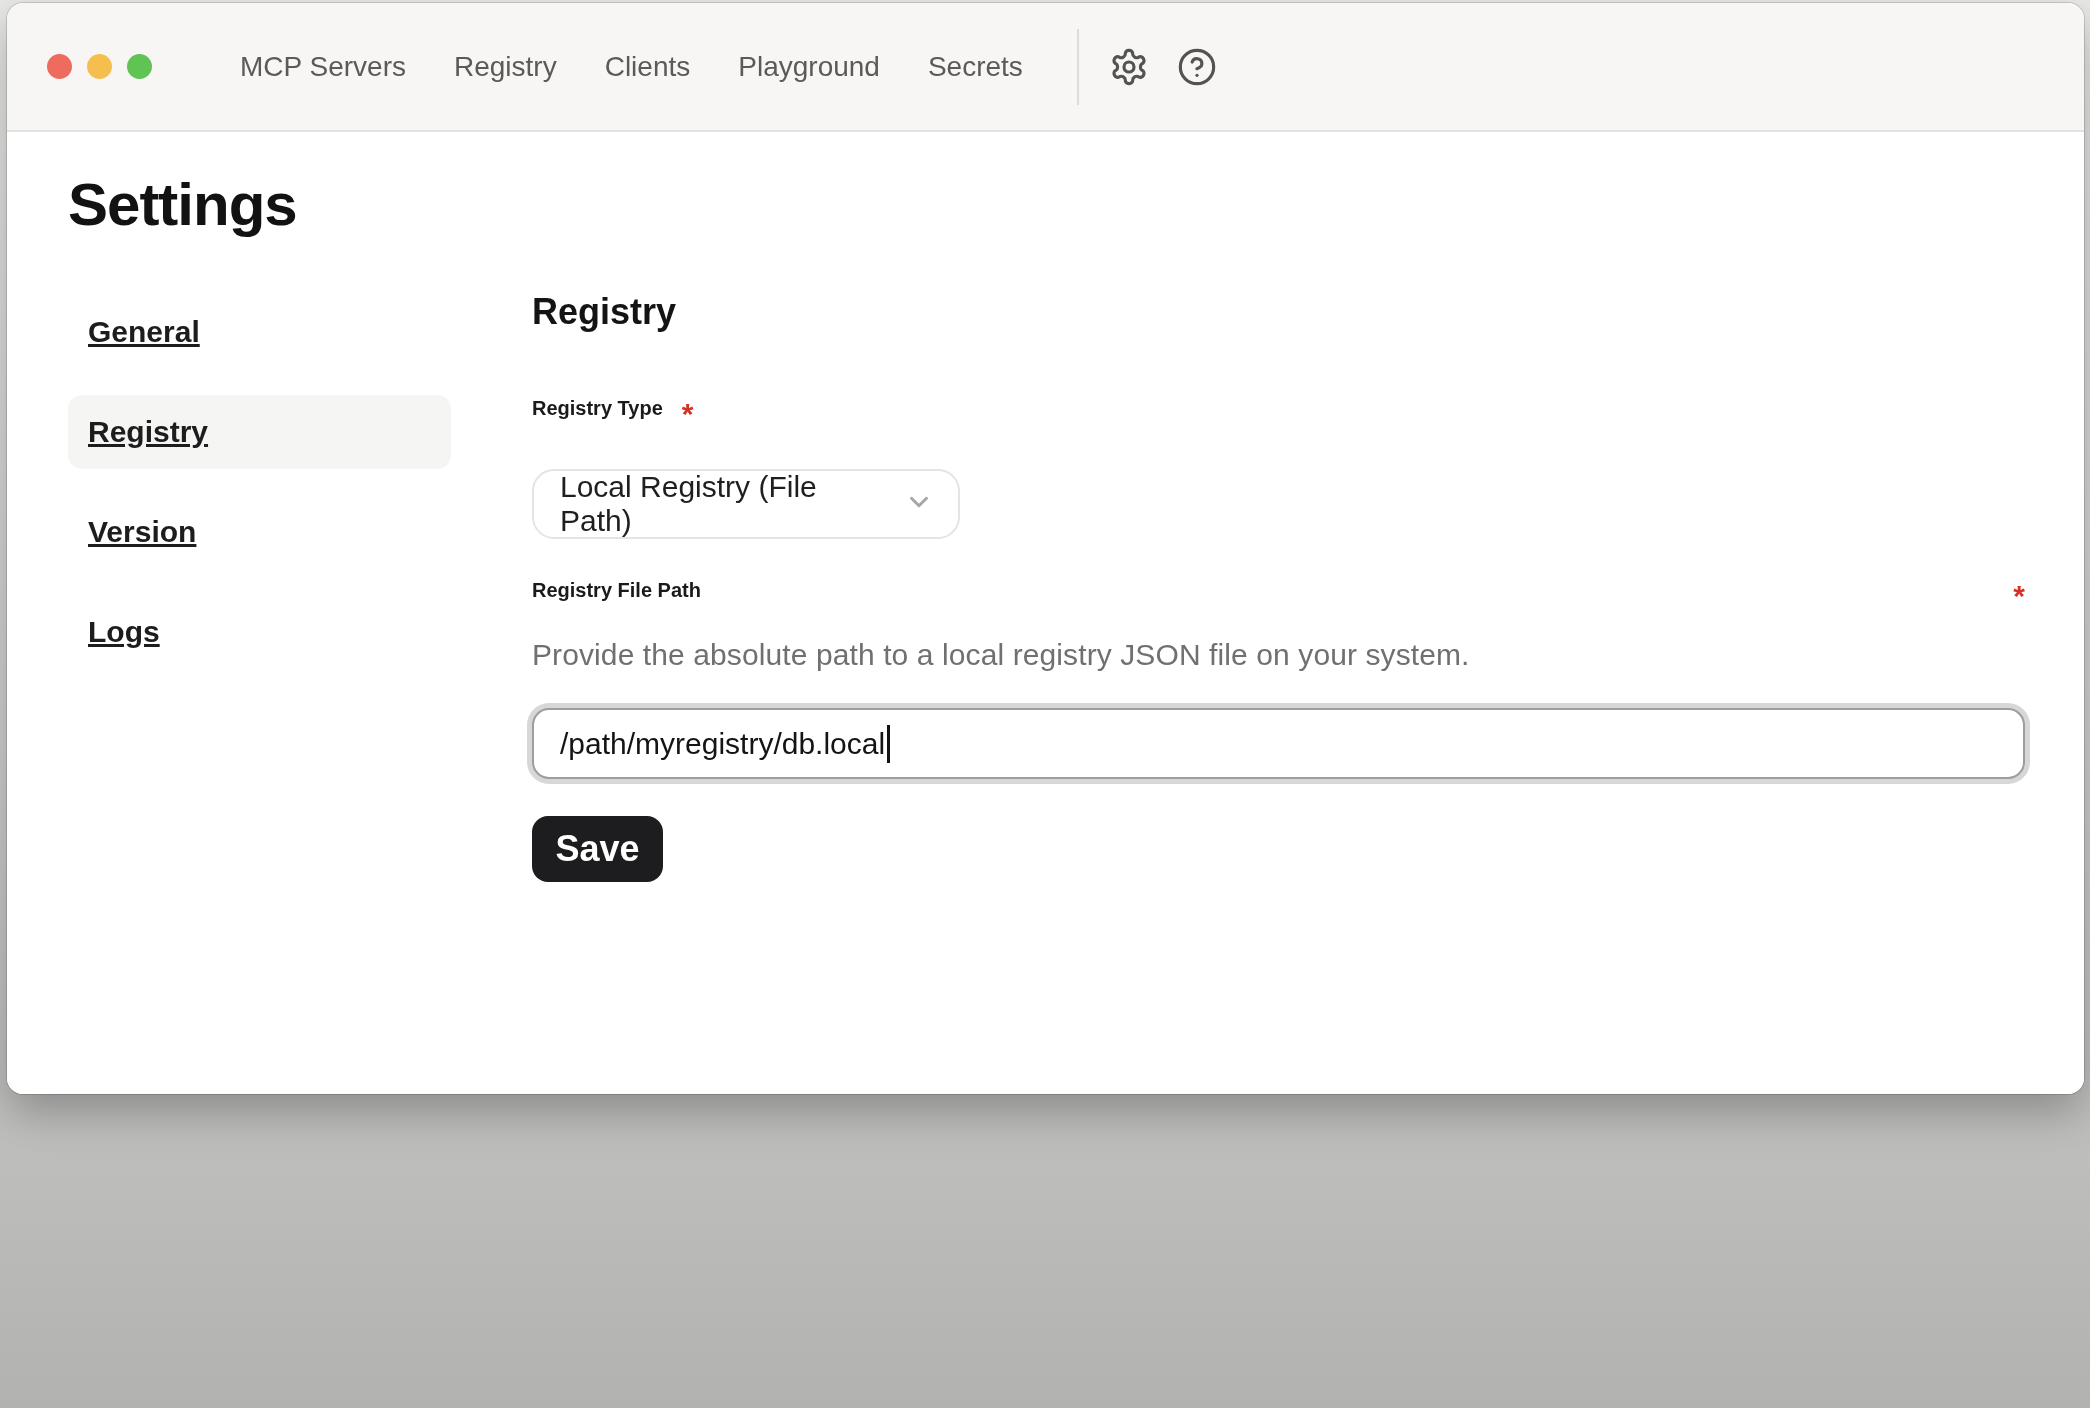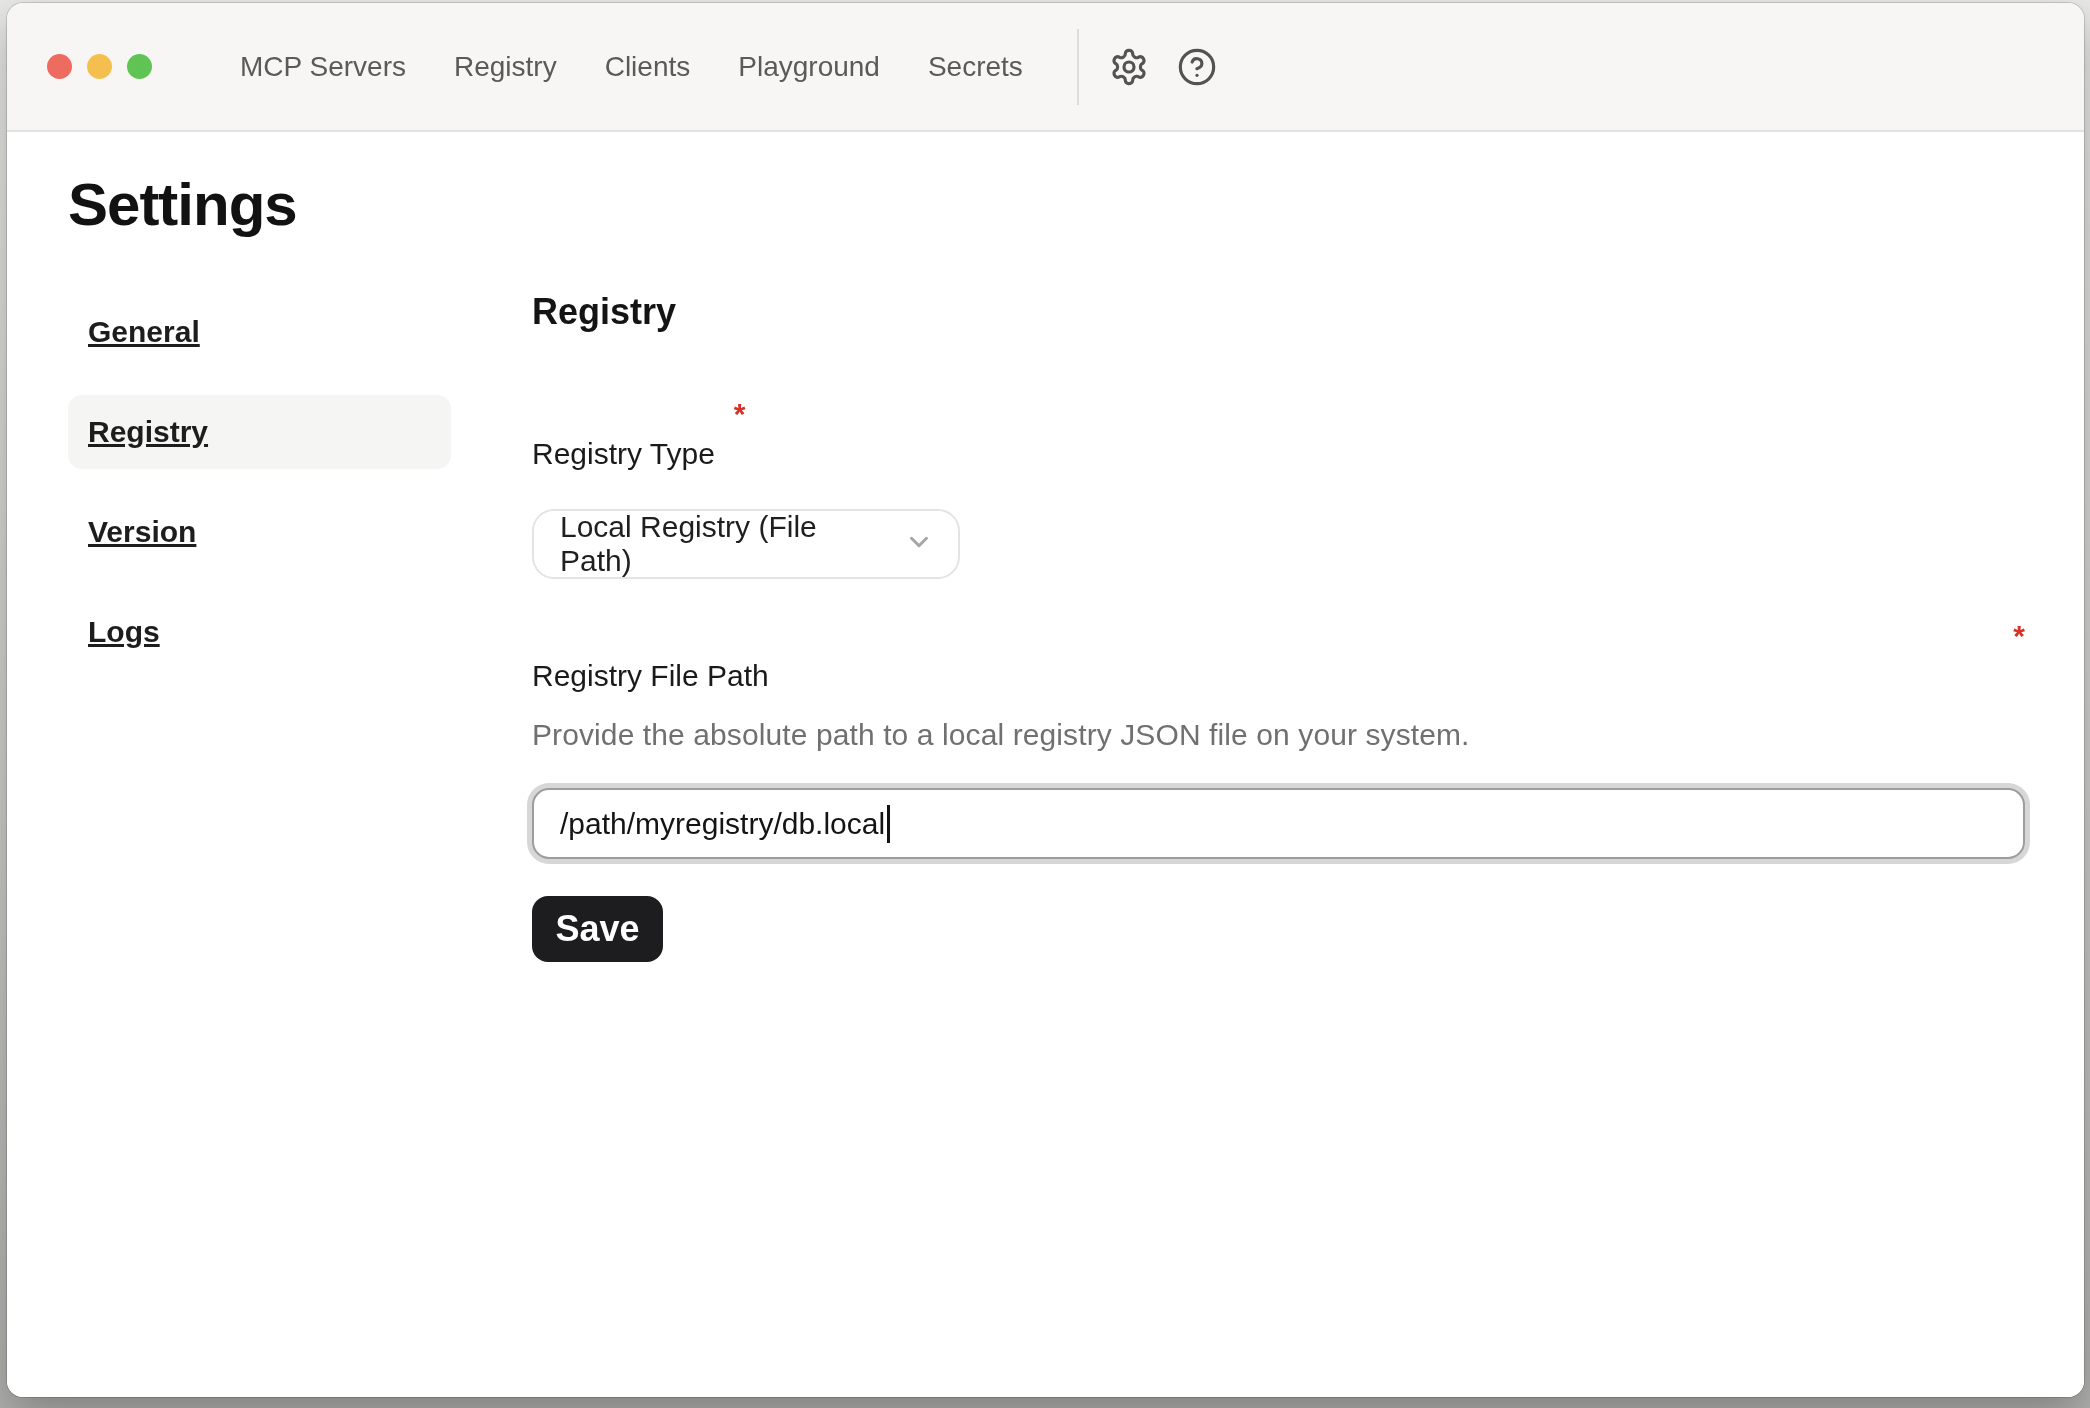--- a/index.html
+++ b/index.html
@@ -10,21 +10,21 @@
   }
   body {
     background: linear-gradient(180deg, #e9e9e7 0%, #cfcfcd 55%, #b2b2b0 100%);
     position: relative;
   }
 
   
   .window {
     position: absolute;
     left: 7px; top: 3px;
-    width: 2077px; height: 1394px;
+    width: 2077px; height: 1091px;
     background: #ffffff;
     border-radius: 16px;
     box-shadow: 0 0 0 1px rgba(0,0,0,0.14), 0 18px 45px rgba(0,0,0,0.28);
     overflow: hidden;
     display: flex;
     flex-direction: column;
   }
 
   .titlebar {
     height: 129px;
@@ -84,21 +84,21 @@
   .main { margin-left: 81px; flex: 1; padding-right: 61px; }
   .section-heading {
     font-size: 36px;
     font-weight: 700;
     color: #141414;
     margin-top: -4px;
   }
 
   .field-label-row { display: flex; align-items: flex-start; margin-top: 64px; }
   .field-label-row.second { margin-top: 40px; justify-content: space-between; }
-  .field-label { font-size: 30px; font-weight: 400; color: #1a1a1a; margin-top: 40px; }
+  .field-label { font-size: 20px; font-weight: 700; color: #1a1a1a; }
   .required-mark { font-size: 30px; font-weight: 600; color: #d93025; margin-left: 19px; }
 
   .field-desc {
     margin-top: 25px;
     font-size: 30px;
     color: #707070;
     letter-spacing: 0.1px;
   }
 
   .select-control {

